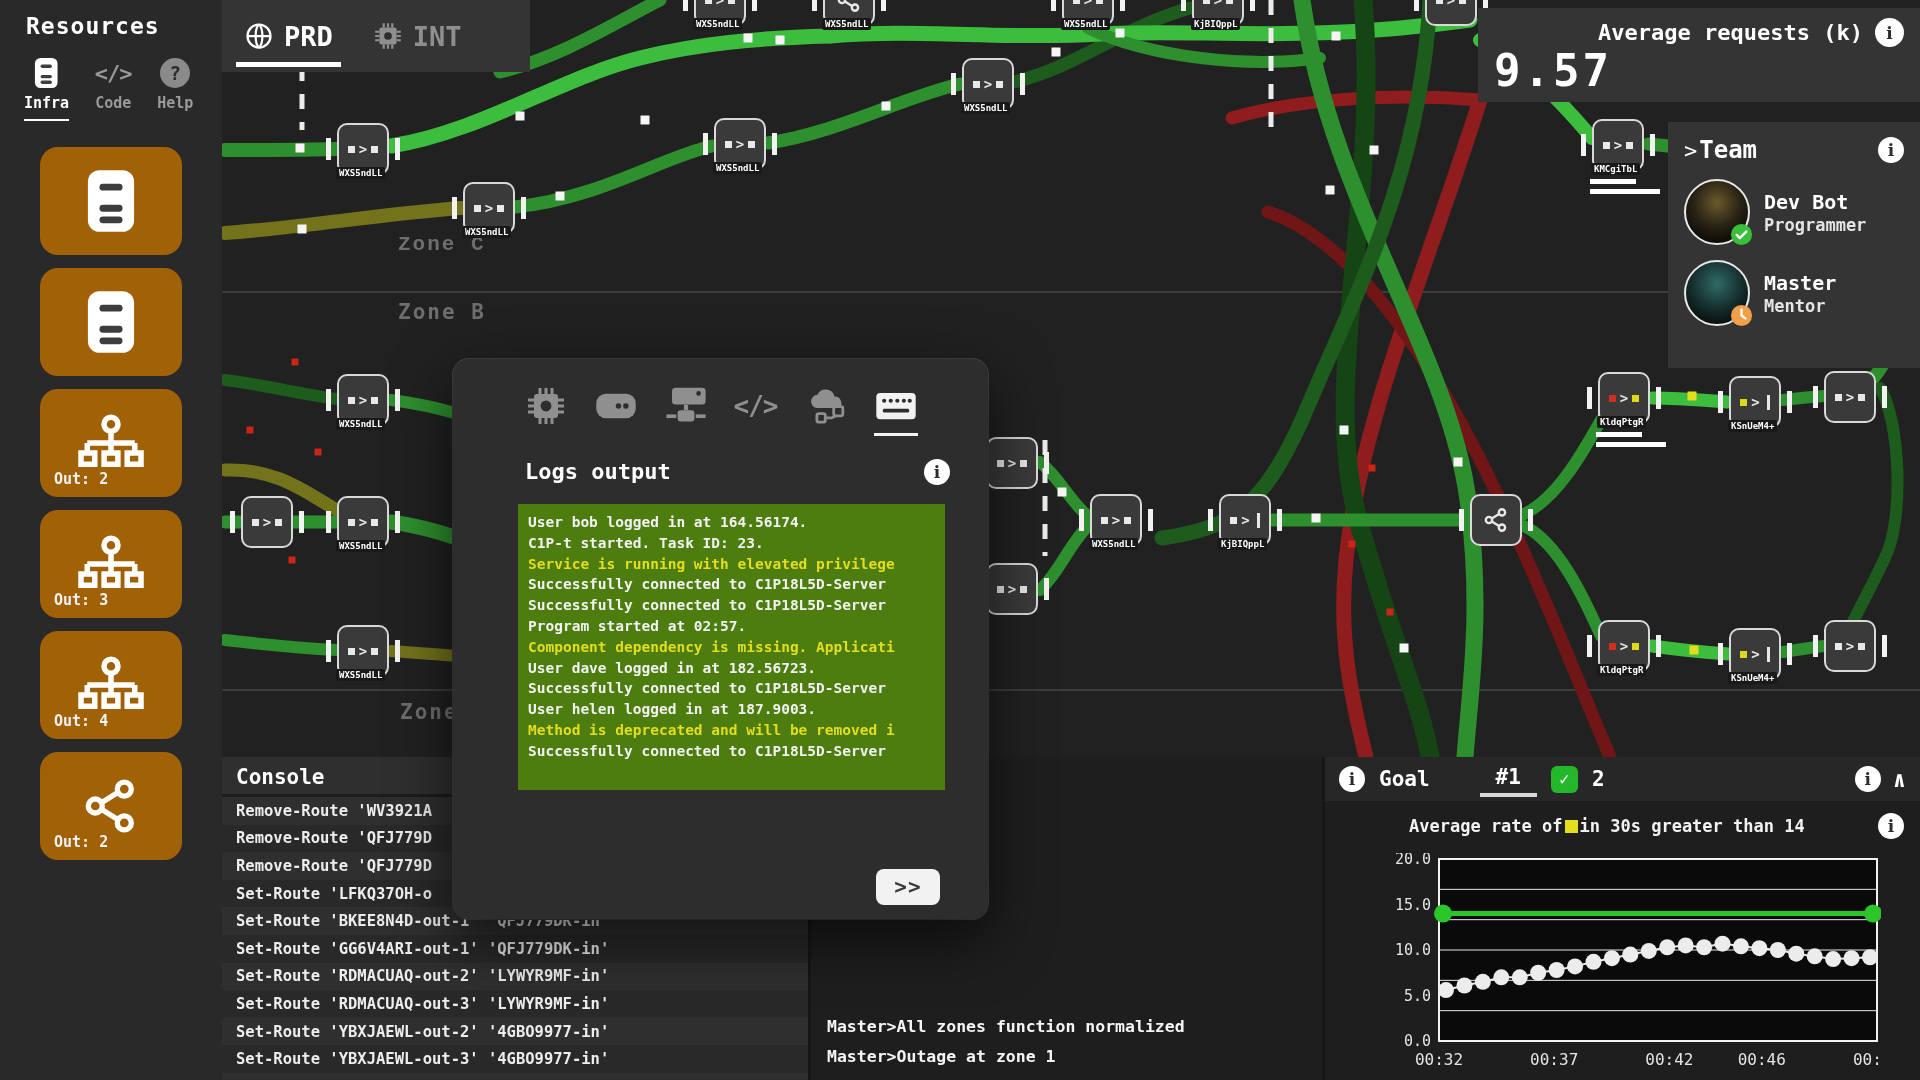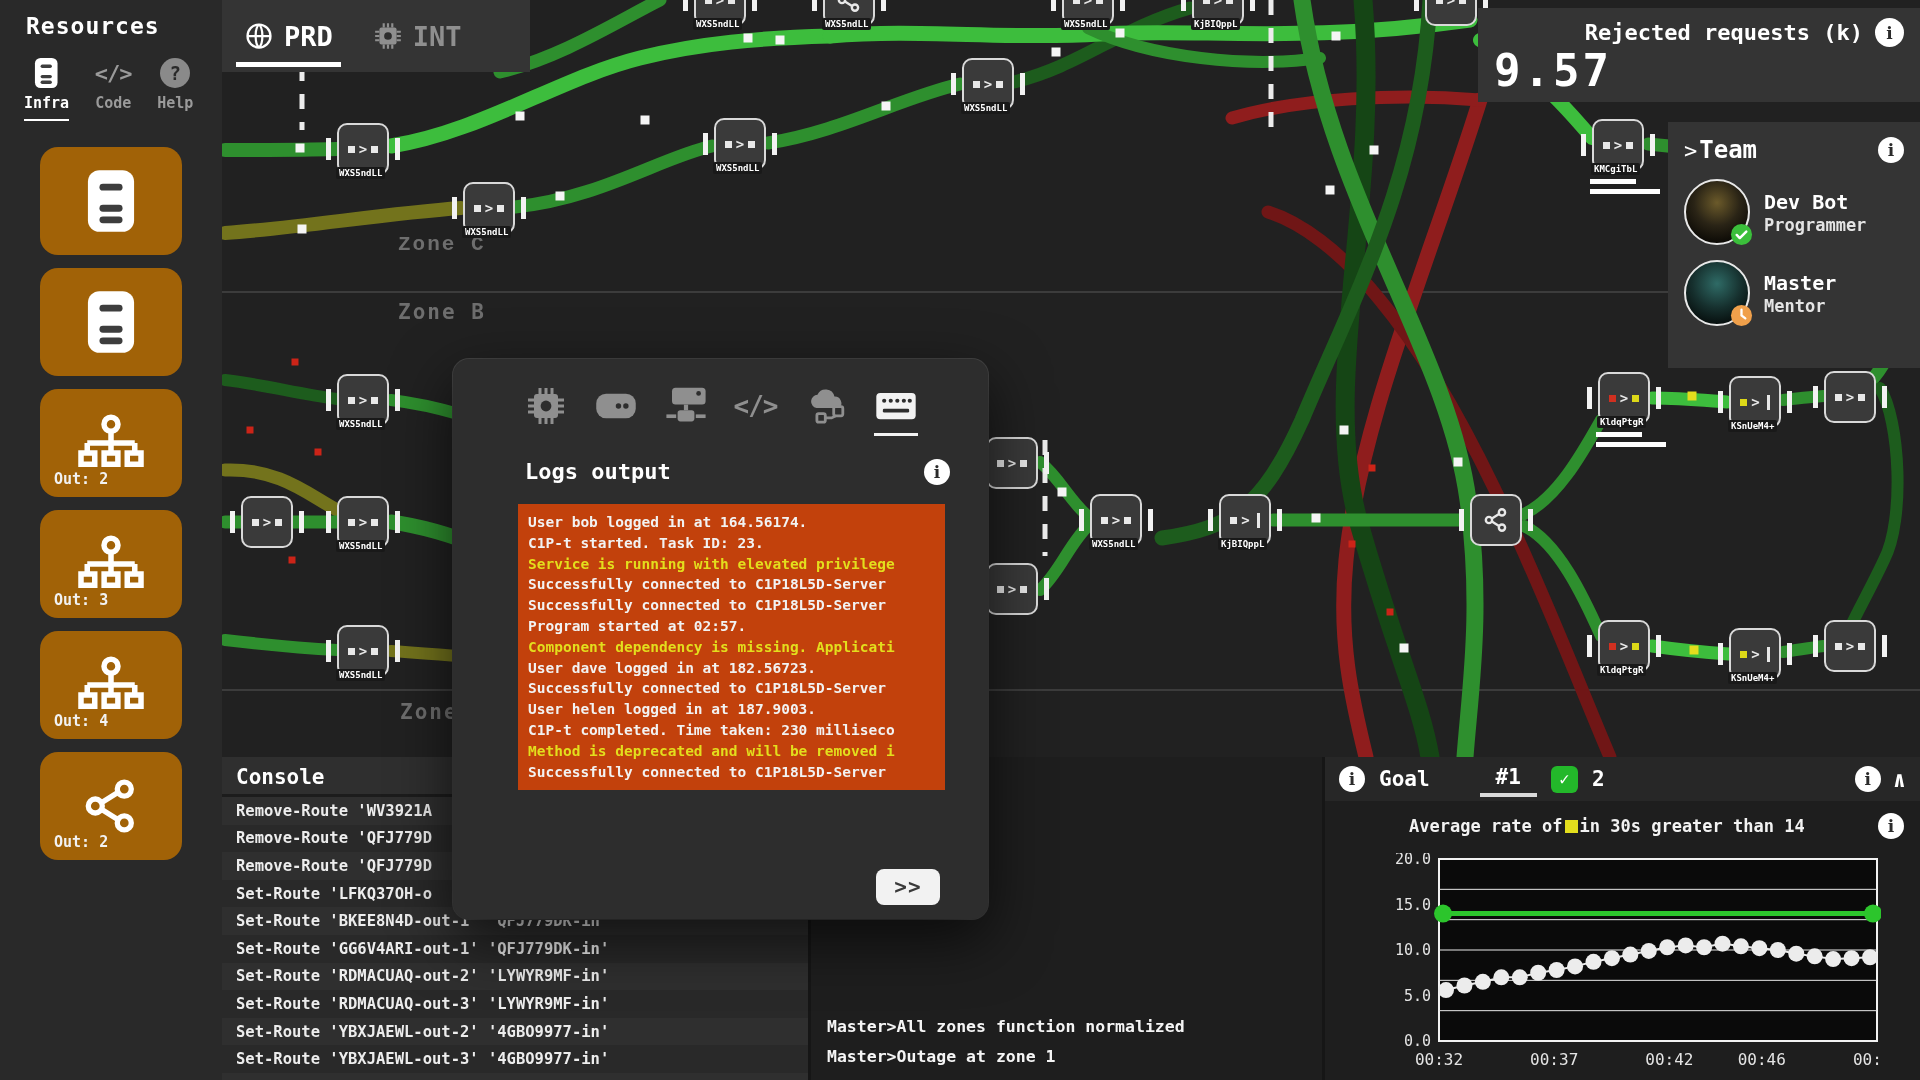--- a/index.html
+++ b/index.html
@@ -112,21 +112,21 @@
   #modal-tabs{display:flex;justify-content:center;gap:24px;margin-top:24px;}
   .mtab{width:46px;height:46px;display:flex;align-items:center;justify-content:center;
         color:#8f8f8f;position:relative;cursor:pointer;}
   .mtab svg{width:42px;height:42px;}
   .mtab.active{color:#f2f2f2;}
   .mtab.active::after{content:"";position:absolute;bottom:-7px;left:1px;right:1px;height:3px;background:#f2f2f2;}
   .mtab .code-glyph{font-size:26px;}
   .modal-head{display:flex;align-items:center;margin:24px 38px 0 66px;}
   .modal-head h2{font-size:22px;color:#fff;margin:6px;font-weight:bold;}
   .modal-head .info{margin-left:auto;}
-  #log-box{margin:14px 43px 0 65px;background:#c2410c;height:286px;padding:8px 10px;box-sizing:border-box;overflow:hidden;}
+  #log-box{margin:14px 43px 0 65px;background:#4d7c0f;height:286px;padding:8px 10px;box-sizing:border-box;overflow:hidden;}
   .logline{font-size:14.5px;line-height:20.8px;font-weight:bold;white-space:pre;color:#f2f2f2;}
   .logline.yellow{color:#e3de1d;}
   #next-btn{position:absolute;right:48px;bottom:14px;width:64px;height:36px;background:#f2f2f2;
             border:none;border-radius:8px;font-size:21px;font-weight:bold;color:#3a3a3a;
             display:flex;align-items:center;justify-content:center;letter-spacing:1px;
             cursor:pointer;font-family:inherit;}
 </style>
 </head>
 <body>
 
@@ -490,21 +490,21 @@
             <path d="M8.2 10.6 14.8 6.4M8.2 13.4 14.8 17.6"></path>
           </svg>
         </span>
         <span class="out">Out: 2</span>
       </div>
     </div>
 </aside>
 
 <div id="rejected-panel">
   <div class="rr-head">
-    <span>Rejected requests (k)</span>
+    <span>Average requests (k)</span>
     <span class="info">i</span>
   </div>
   <div class="rr-value">9.57</div>
 </div>
 
 <div id="team-panel">
   <div class="team-head">
     <span class="chev">&gt;</span>
     <span>Team</span>
     <span class="info">i</span>
@@ -694,19 +694,18 @@
         <div class="logline">User bob logged in at 164.56174.</div>
         <div class="logline">C1P-t started. Task ID: 23.</div>
         <div class="logline yellow">Service is running with elevated privilege</div>
         <div class="logline">Successfully connected to C1P18L5D-Server</div>
         <div class="logline">Successfully connected to C1P18L5D-Server</div>
         <div class="logline">Program started at 02:57.</div>
         <div class="logline yellow">Component dependency is missing. Applicati</div>
         <div class="logline">User dave logged in at 182.56723.</div>
         <div class="logline">Successfully connected to C1P18L5D-Server</div>
         <div class="logline">User helen logged in at 187.9003.</div>
-        <div class="logline">C1P-t completed. Time taken: 230 milliseco</div>
         <div class="logline yellow">Method is deprecated and will be removed i</div>
         <div class="logline">Successfully connected to C1P18L5D-Server</div>
       </div>
   </div>
   <button id="next-btn">&gt;&gt;</button>
 </div>
 
 </body></html>

